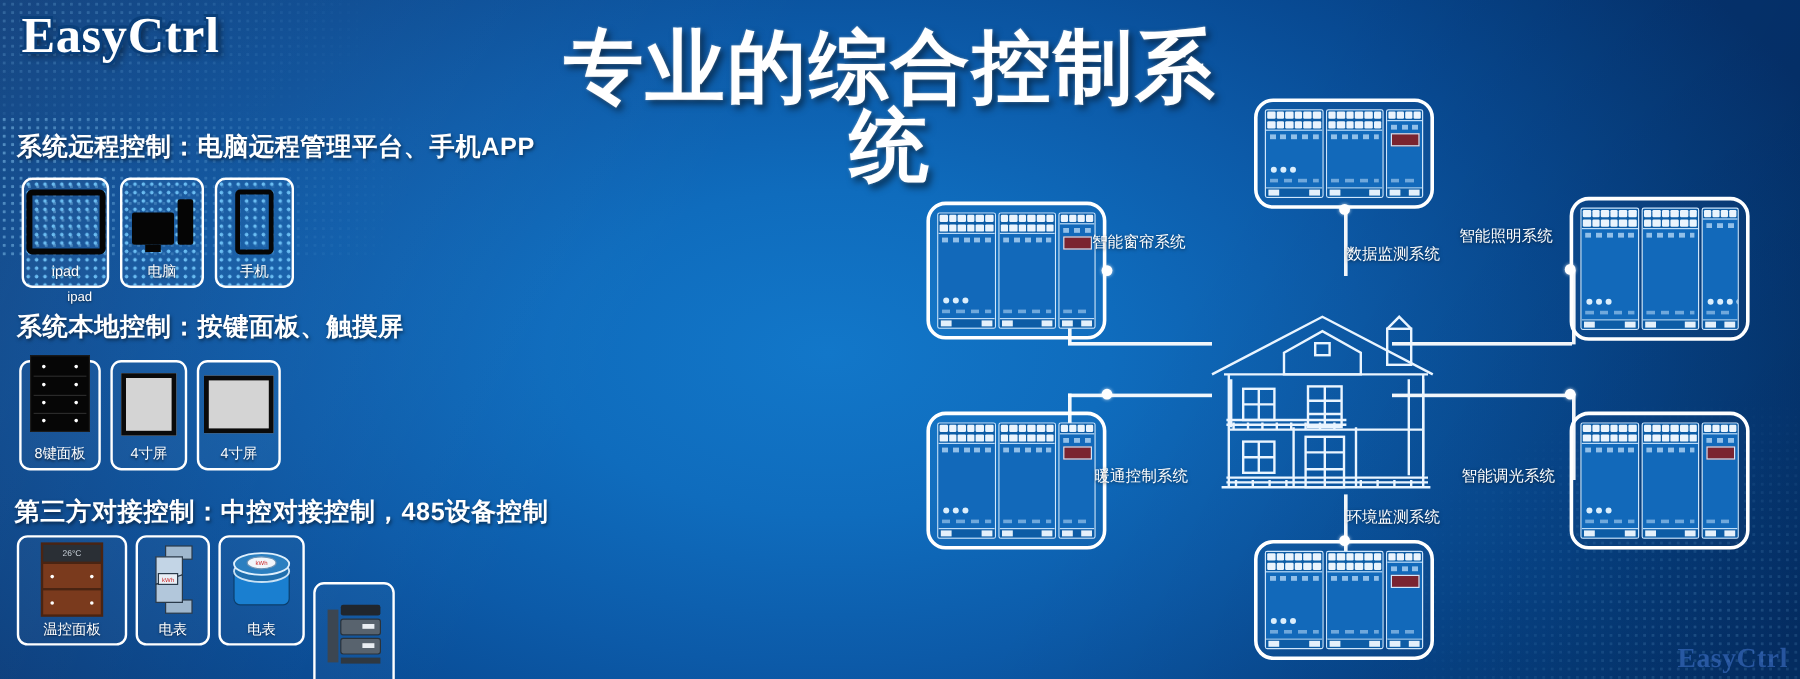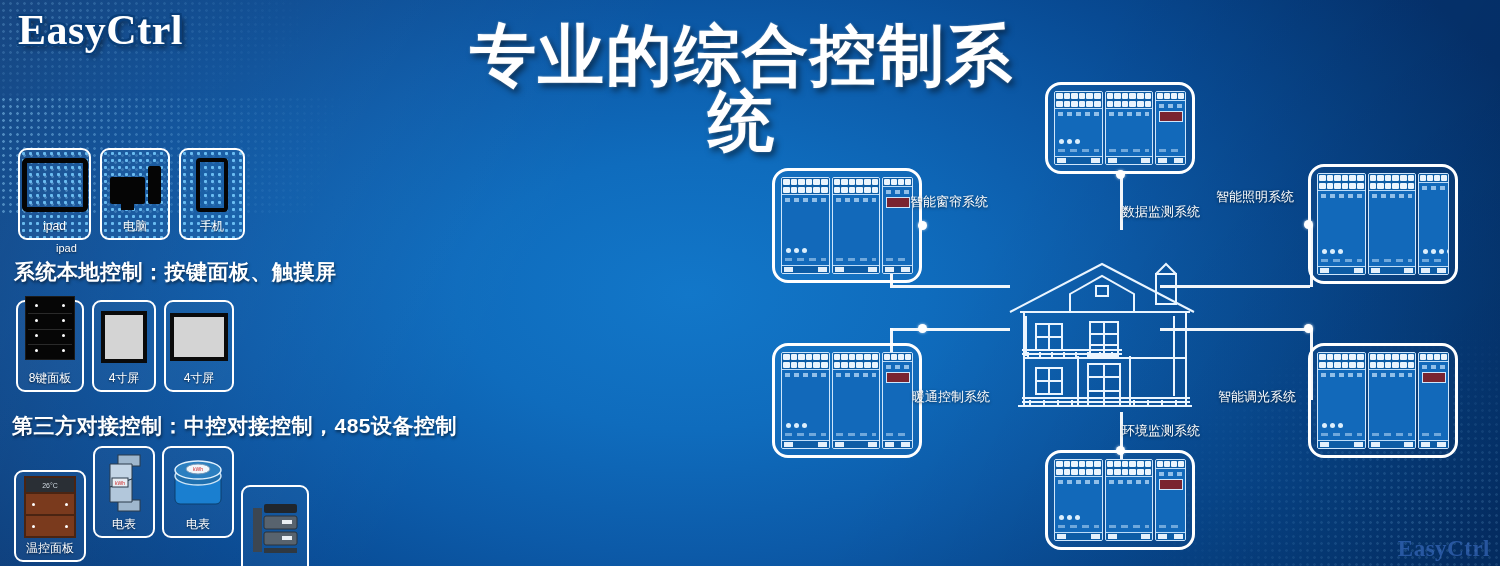--- a/index.html
+++ b/index.html
@@ -145,20 +145,21 @@
 
 <div id="stage">
 
   <div class="halftone" id="ht1"></div>
   <div class="halftone" id="ht2"></div>
   <div class="halftone" id="ht3"></div>
 
   <div id="logo">EasyCtrl</div>
   <div id="title">专业的综合控制系统</div>
 
+  <div class="sect-head" style="left:14px;top:108px;">系统远程控制：电脑远程管理平台、手机APP</div>
 
   <div class="cardrow" style="left:18px;top:148px;gap:9px;">
     <div class="card dotbg" style="width:73px;height:92px;">
       <div class="art">
           <div class="ipad"></div>
         </div>
       <div class="cap">ipad</div>
     </div>
     <div class="card dotbg" style="width:70px;height:92px;">
       <div class="art">
@@ -218,21 +219,21 @@
         <div class="scr4" style="width:50px;height:40px;"></div>
       </div>
       <div class="cap">4寸屏</div>
     </div>
   </div>
 
   <div class="sect-head" style="left:12px;top:412px;">第三方对接控制：中控对接控制，485设备控制</div>
 
   <div class="cardrow" style="left:14px;top:446px;gap:7px;">
 
-    <div class="card" style="width:72px;height:92px;margin-top:24px;">
+    <div class="card" style="width:92px;height:92px;">
       <div class="art">
         <div class="brnpanel" style="width:52px;height:62px;padding:2px;box-sizing:border-box;background:#4a2412;">
           <div class="tempdisp">26°C</div>
           <div class="brnrow">
               <i class="kdot" style="left:6px;top:50%;margin-top:-1.5px;"></i>
               <i class="kdot" style="right:6px;top:50%;margin-top:-1.5px;"></i>
             </div>
           <div class="brnrow">
               <i class="kdot" style="left:6px;top:50%;margin-top:-1.5px;"></i>
               <i class="kdot" style="right:6px;top:50%;margin-top:-1.5px;"></i>

